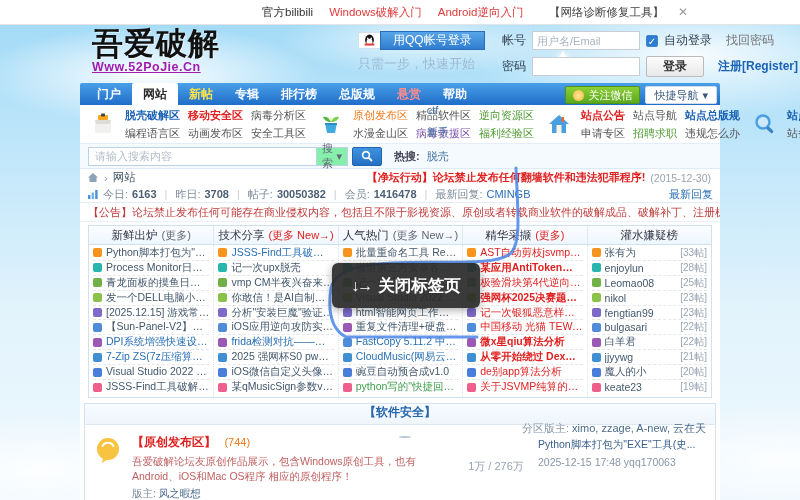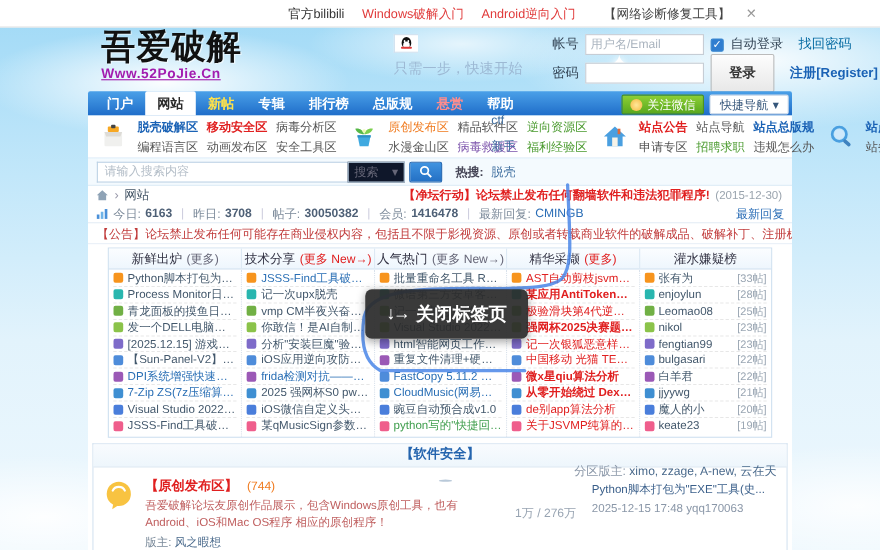--- a/index.html
+++ b/index.html
@@ -26,56 +26,56 @@
   .qqbox{position:absolute;left:358px;top:31px;z-index:4;font-size:11px;}
   .qqrow{display:flex;align-items:center;}
   .qqicon{width:22px;height:17px;background:#fff;border:1px solid #cfe0ef;border-right:none;display:flex;align-items:center;justify-content:center;}
   .qqbtn{height:19px;background:linear-gradient(#58a5e8,#2f7dd0);color:#fff;border:1px solid #2a6cb8;padding:0 12px;display:flex;align-items:center;font-size:12px;cursor:pointer;}
   .qqhint{color:#9db9d4;margin-top:5px;font-size:13px;}
   .loginform{position:absolute;left:502px;top:30px;z-index:4;font-size:12px;color:#345;}
   .lrow{display:flex;align-items:center;height:21px;margin-bottom:5px;gap:6px;}
   .lrow input[type=text],.lrow input[type=password]{width:108px;height:19px;border:1px solid #c6cdd5;padding:0 4px;font-size:11px;color:#333;background:#fff;}
   .lrow input::placeholder{color:#aab4bf;}
   .chk{width:12px;height:12px;border:1px solid #3a87cf;background:#2f7dd0;color:#fff;font-size:10px;line-height:11px;text-align:center;border-radius:2px;}
-  .lnk{color:#0369a1;text-decoration:none;cursor:pointer;}
+  .lnk{color:#737373;text-decoration:none;cursor:pointer;}
   .reg{color:#1a62b5;font-weight:bold;text-decoration:none;cursor:pointer;}
-  .loginbtn{width:58px;height:35px;background:linear-gradient(#fdfdfd,#e8e8e8);border:1px solid #bbb;border-radius:2px;font-size:12px;font-weight:bold;color:#333;cursor:pointer;}
+  .loginbtn{width:58px;height:21px;background:linear-gradient(#fdfdfd,#e8e8e8);border:1px solid #bbb;border-radius:2px;font-size:12px;font-weight:bold;color:#333;cursor:pointer;}
   .navbar{position:absolute;left:80px;top:83px;width:640px;height:22px;background:linear-gradient(#4aa0e8,#1f6dc9);z-index:4;display:flex;align-items:flex-end;border-radius:2px 2px 0 0;}
   .tabs{display:flex;height:22px;margin-left:6px;}
   .tab{display:flex;align-items:center;padding:0 11px;color:#fff;font-size:12px;font-weight:bold;text-decoration:none;cursor:pointer;}
   .tab.active{background:#fff;color:#2a2a2a;border-radius:2px 2px 0 0;}
   .navright{margin-left:auto;display:flex;align-items:center;gap:5px;margin-right:3px;margin-bottom:1px;}
   .wxbtn{height:18px;background:linear-gradient(#8ccf35,#5aa81e);border:1px solid #4d9418;border-radius:2px;color:#fff;font-size:11px;display:flex;align-items:center;gap:4px;padding:0 7px;cursor:pointer;}
   .wxface{width:11px;height:11px;border-radius:50%;background:radial-gradient(#ffe89a,#f5b73c);display:inline-block;}
   .qnbtn{height:18px;background:#fff;border:1px solid #d0dcea;border-radius:2px;color:#35567a;font-size:11px;display:flex;align-items:center;gap:4px;padding:0 8px;cursor:pointer;}
   .subnav{position:absolute;left:80px;top:105px;width:640px;height:39px;background:#fff;border-bottom:1px solid #e3eefa;z-index:4;display:flex;align-items:center;padding:0 8px;gap:10px;}
   .sgroup{display:flex;align-items:center;gap:7px;}
   .sicon{width:30px;height:30px;flex:none;display:flex;align-items:center;justify-content:center;}
   .slinks{display:grid;grid-template-columns:repeat(3,auto);column-gap:8px;row-gap:3px;font-size:11px;}
   .slinks.two{grid-template-columns:repeat(1,auto);}
   .slinks a{color:#555;text-decoration:none;white-space:nowrap;cursor:pointer;}
   .searchrow{position:absolute;left:80px;top:144px;width:640px;height:25px;background:#f4fafe;border-bottom:1px solid #dcebf7;z-index:4;display:flex;align-items:center;padding:0 8px;gap:0;}
   .sinput{width:228px;height:19px;border:1px solid #bcd2e5;border-right:none;padding:0 6px;font-size:11px;color:#333;background:#fff;}
   .sinput::placeholder{color:#b4bec8;}
-  .ssel{width:52px;height:19px;border:1px solid #bcd2e5;background:#0f172a;font-size:11px;color:#667;display:flex;align-items:center;justify-content:space-between;padding:0 5px;cursor:pointer;}
+  .ssel{width:32px;height:19px;border:1px solid #bcd2e5;background:#86efac;font-size:11px;color:#667;display:flex;align-items:center;justify-content:space-between;padding:0 5px;cursor:pointer;}
   .sbtn{width:30px;height:19px;margin-left:4px;background:linear-gradient(#3f93e0,#2470c4);border:1px solid #1f64b0;border-radius:2px;display:flex;align-items:center;justify-content:center;cursor:pointer;}
   .hot{margin-left:12px;font-size:11px;color:#445;font-weight:bold;}
   .hotlinks{display:flex;gap:9px;margin-left:7px;font-size:11px;flex-direction:column;}
   .hotlinks a{color:#3c6c9e;text-decoration:none;cursor:pointer;}
   .content{position:absolute;left:80px;top:169px;width:640px;height:331px;background:#fff;z-index:4;}
   .crumbrow{height:17px;display:flex;align-items:center;padding:0 7px;font-size:11.5px;color:#556;}
   .crumbrow .sep{color:#99a;margin:0 5px;}
   .notice-red{margin-left:auto;color:#e02020;font-weight:bold;font-size:11px;}
   .notice-date{color:#9aa4ae;font-size:10.5px;margin-left:5px;margin-right:2px;}
   .statsrow{height:17px;display:flex;align-items:center;padding:0 7px;font-size:11px;color:#7d8b9b;border-bottom:1px solid #e4edf6;gap:4px;}
   .statsrow b{color:#4e6076;font-weight:bold;}
   .statsrow .bar{color:#ccd;margin:0 4px;}
   .latest-reply{margin-left:auto;color:#2a6db6;}
   .annrow{height:19px;display:flex;align-items:center;padding:0 8px;font-size:11px;color:#c03a3a;border-bottom:1px solid #e9f0f8;white-space:nowrap;overflow:hidden;}
-  .board{margin:3px 18px 0;border:1px solid #cfe0f0;}
+  .board{margin:3px 8px 0;border:1px solid #cfe0f0;}
   .bhead{display:flex;background:linear-gradient(#fbfdff,#eef6fd);border-bottom:1px solid #cfe0f0;height:19px;}
   .bh{width:20%;display:flex;align-items:center;justify-content:center;font-size:11.5px;color:#334;gap:4px;border-left:1px solid #dde9f4;}
   .bh:first-child{border-left:none;}
   .bhm{color:#667;text-decoration:none;font-size:11px;cursor:pointer;}
   .bbody{display:flex;}
   .bcol{width:20%;border-left:1px dotted #d9e2ec;padding:1px 4px 2px;}
   .bcol:first-child{border-left:none;}
   .bcol li{list-style:none;height:14.9px;display:flex;align-items:center;gap:4px;border-bottom:1px dashed #e7e7e7;overflow:hidden;white-space:nowrap;}
   .bcol li:last-child{border-bottom:none;}
   .bdg{width:9px;height:9px;border-radius:2px;flex:none;background:#8ab;}
@@ -131,20 +131,21 @@
   <div class="qqrow">
     <span class="qqicon">
       <svg width="13" height="14" viewBox="0 0 13 14">
           <ellipse cx="6.5" cy="6" rx="4.4" ry="5.4" fill="#111"></ellipse>
           <ellipse cx="6.5" cy="8.2" rx="3" ry="3.4" fill="#fff"></ellipse>
           <ellipse cx="4.8" cy="4.4" rx=".8" ry="1" fill="#fff"></ellipse>
           <ellipse cx="8.2" cy="4.4" rx=".8" ry="1" fill="#fff"></ellipse>
           <rect x="1.5" y="9.6" width="10" height="1.8" rx=".9" fill="#e03a3a"></rect>
         </svg>
     </span>
+    <button class="qqbtn">用QQ帐号登录</button>
   </div>
   <div class="qqhint">只需一步，快速开始</div>
 </div>
 
 <div class="loginform">
   <div class="lrow">
     <span>帐号</span>
     <input type="text" placeholder="用户名/Email" style="">
     <span class="chk">✓</span>
     <span>自动登录</span>

